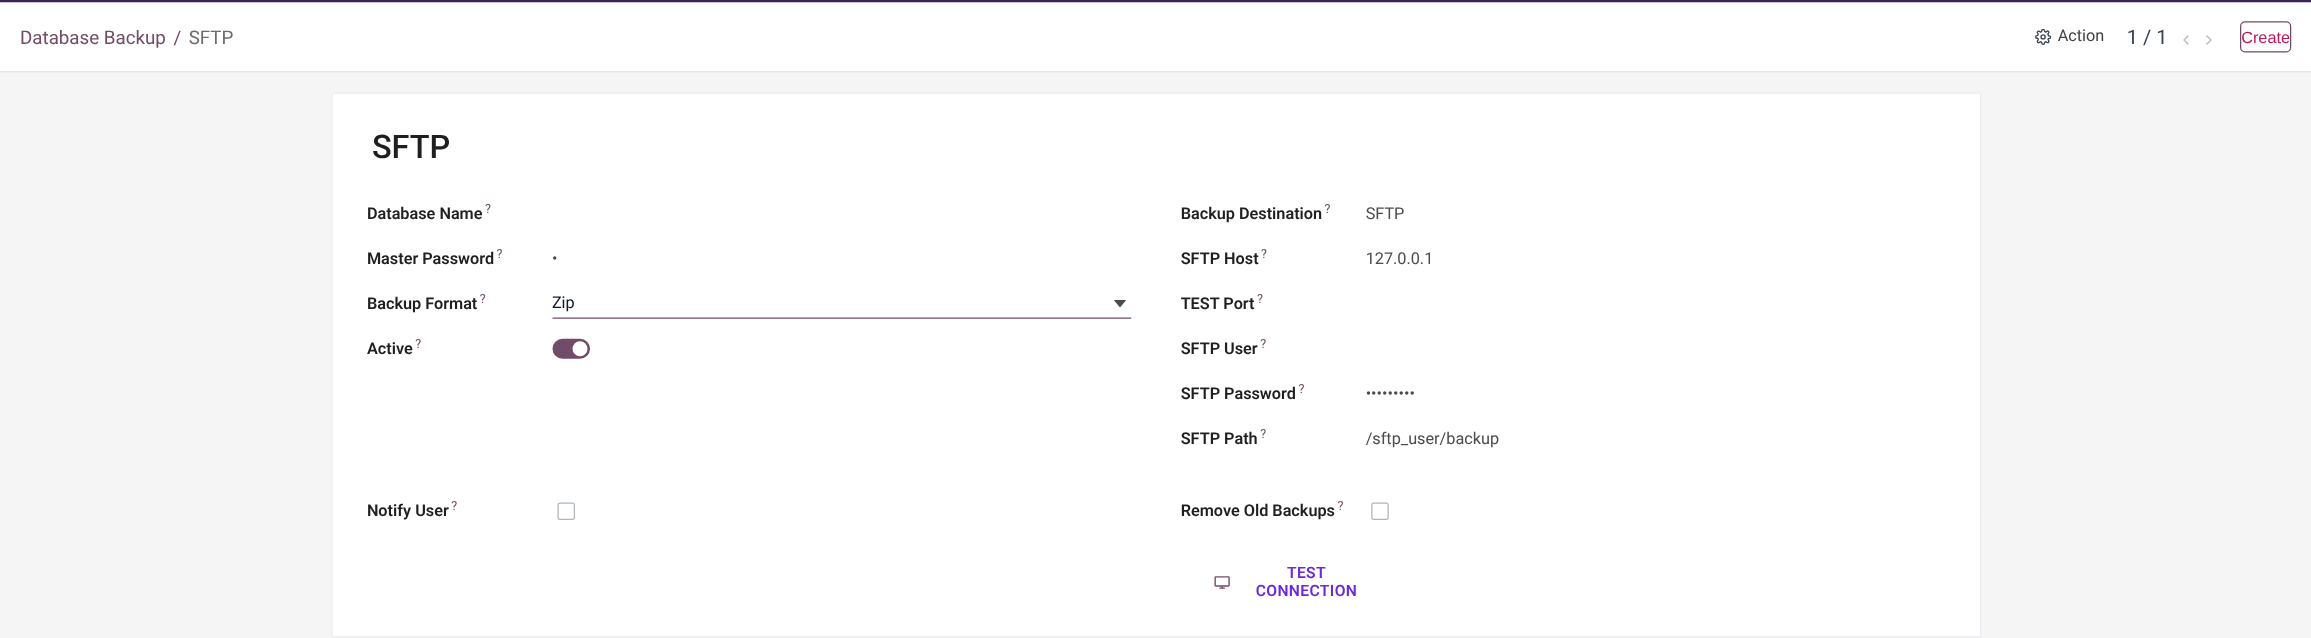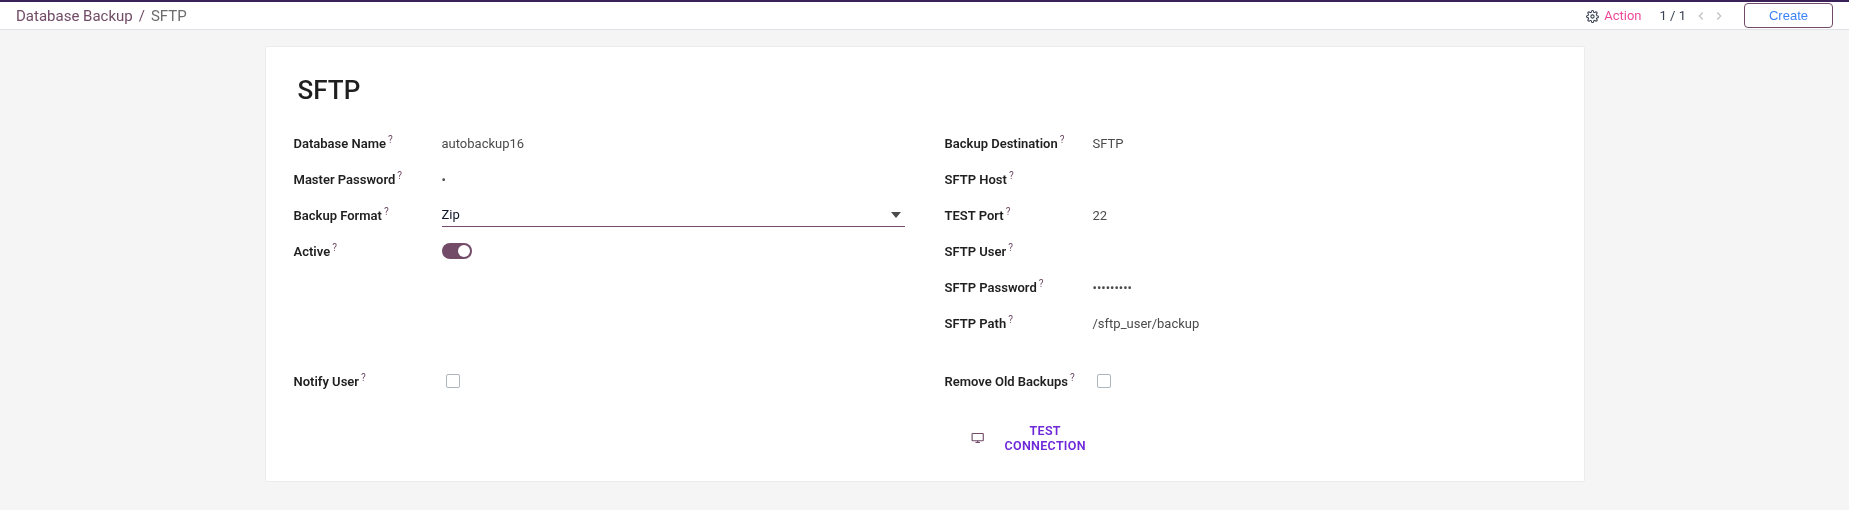--- a/index.html
+++ b/index.html
@@ -10,50 +10,50 @@
     font-size: 13px;
   }
   .topbar-border { height: 2px; background: #3b2359; }
   .header {
     background: #fff;
     border-bottom: 1px solid #dee2e6;
     display: flex;
     align-items: center;
     justify-content: space-between;
     padding: 8px 16px;
-    height: 28px;
+    height: 56px;
   }
   .breadcrumb {
     display: flex;
     align-items: center;
     gap: 6px;
     font-size: 15px;
   }
   .breadcrumb a { color: #714b67; text-decoration: none; }
   .breadcrumb .sep { color: #714b67; }
   .breadcrumb .current { color: #6c6c6c; }
   .header-right {
     display: flex;
     align-items: center;
     gap: 18px;
   }
   .action-btn {
-    display: flex; align-items: flex-end; gap: 5px;
-    color: #ec4899; cursor: pointer; font-size: 13px;
+    display: flex; align-items: center; gap: 5px;
+    color: #404040; cursor: pointer; font-size: 13px;
   }
   .pager {
-    display: flex; align-items: flex-end; gap: 8px; color: #374151; font-size: 13px;
+    display: flex; align-items: flex-end; gap: 8px; color: #374151; font-size: 16px;
   }
   .pager-arrows { display:flex; gap:4px; }
   .pager-arrows svg { width:14px; height:14px; }
   .create-btn {
     border: 1px solid #714b67;
-    color: #3b82f6;
+    color: #be185d;
     background: #fff;
-    padding: 4px 24px;
+    padding: 4px 0;
     border-radius: 4px;
     font-size: 13px;
     cursor: pointer;
   }
   .content-wrap {
     display: flex;
     justify-content: center;
     padding: 16px;
   }
   .card {
@@ -162,21 +162,20 @@
 
     <div class="form-grid">
 
       <div class="col-left">
 
         <div class="form-row">
           <div class="label">
             <span>Database Name</span>
               <span class="q">?</span>
           </div>
-          <div class="value">autobackup16</div>
         </div>
 
         <div class="form-row">
           <div class="label">
             <span>Master Password</span>
               <span class="q">?</span>
           </div>
           <div class="value">•</div>
         </div>
 
@@ -213,28 +212,28 @@
               <span class="q">?</span>
           </div>
           <div class="value">SFTP</div>
         </div>
 
         <div class="form-row">
           <div class="label">
             <span>SFTP Host</span>
               <span class="q">?</span>
           </div>
+          <div class="value" sind="form.right.sftp_host_value">127.0.0.1</div>
         </div>
 
         <div class="form-row">
           <div class="label">
             <span>TEST Port</span>
               <span class="q">?</span>
           </div>
-          <div class="value">22</div>
         </div>
 
         <div class="form-row">
           <div class="label">
             <span>SFTP User</span>
               <span class="q">?</span>
           </div>
         </div>
 
         <div class="form-row">

